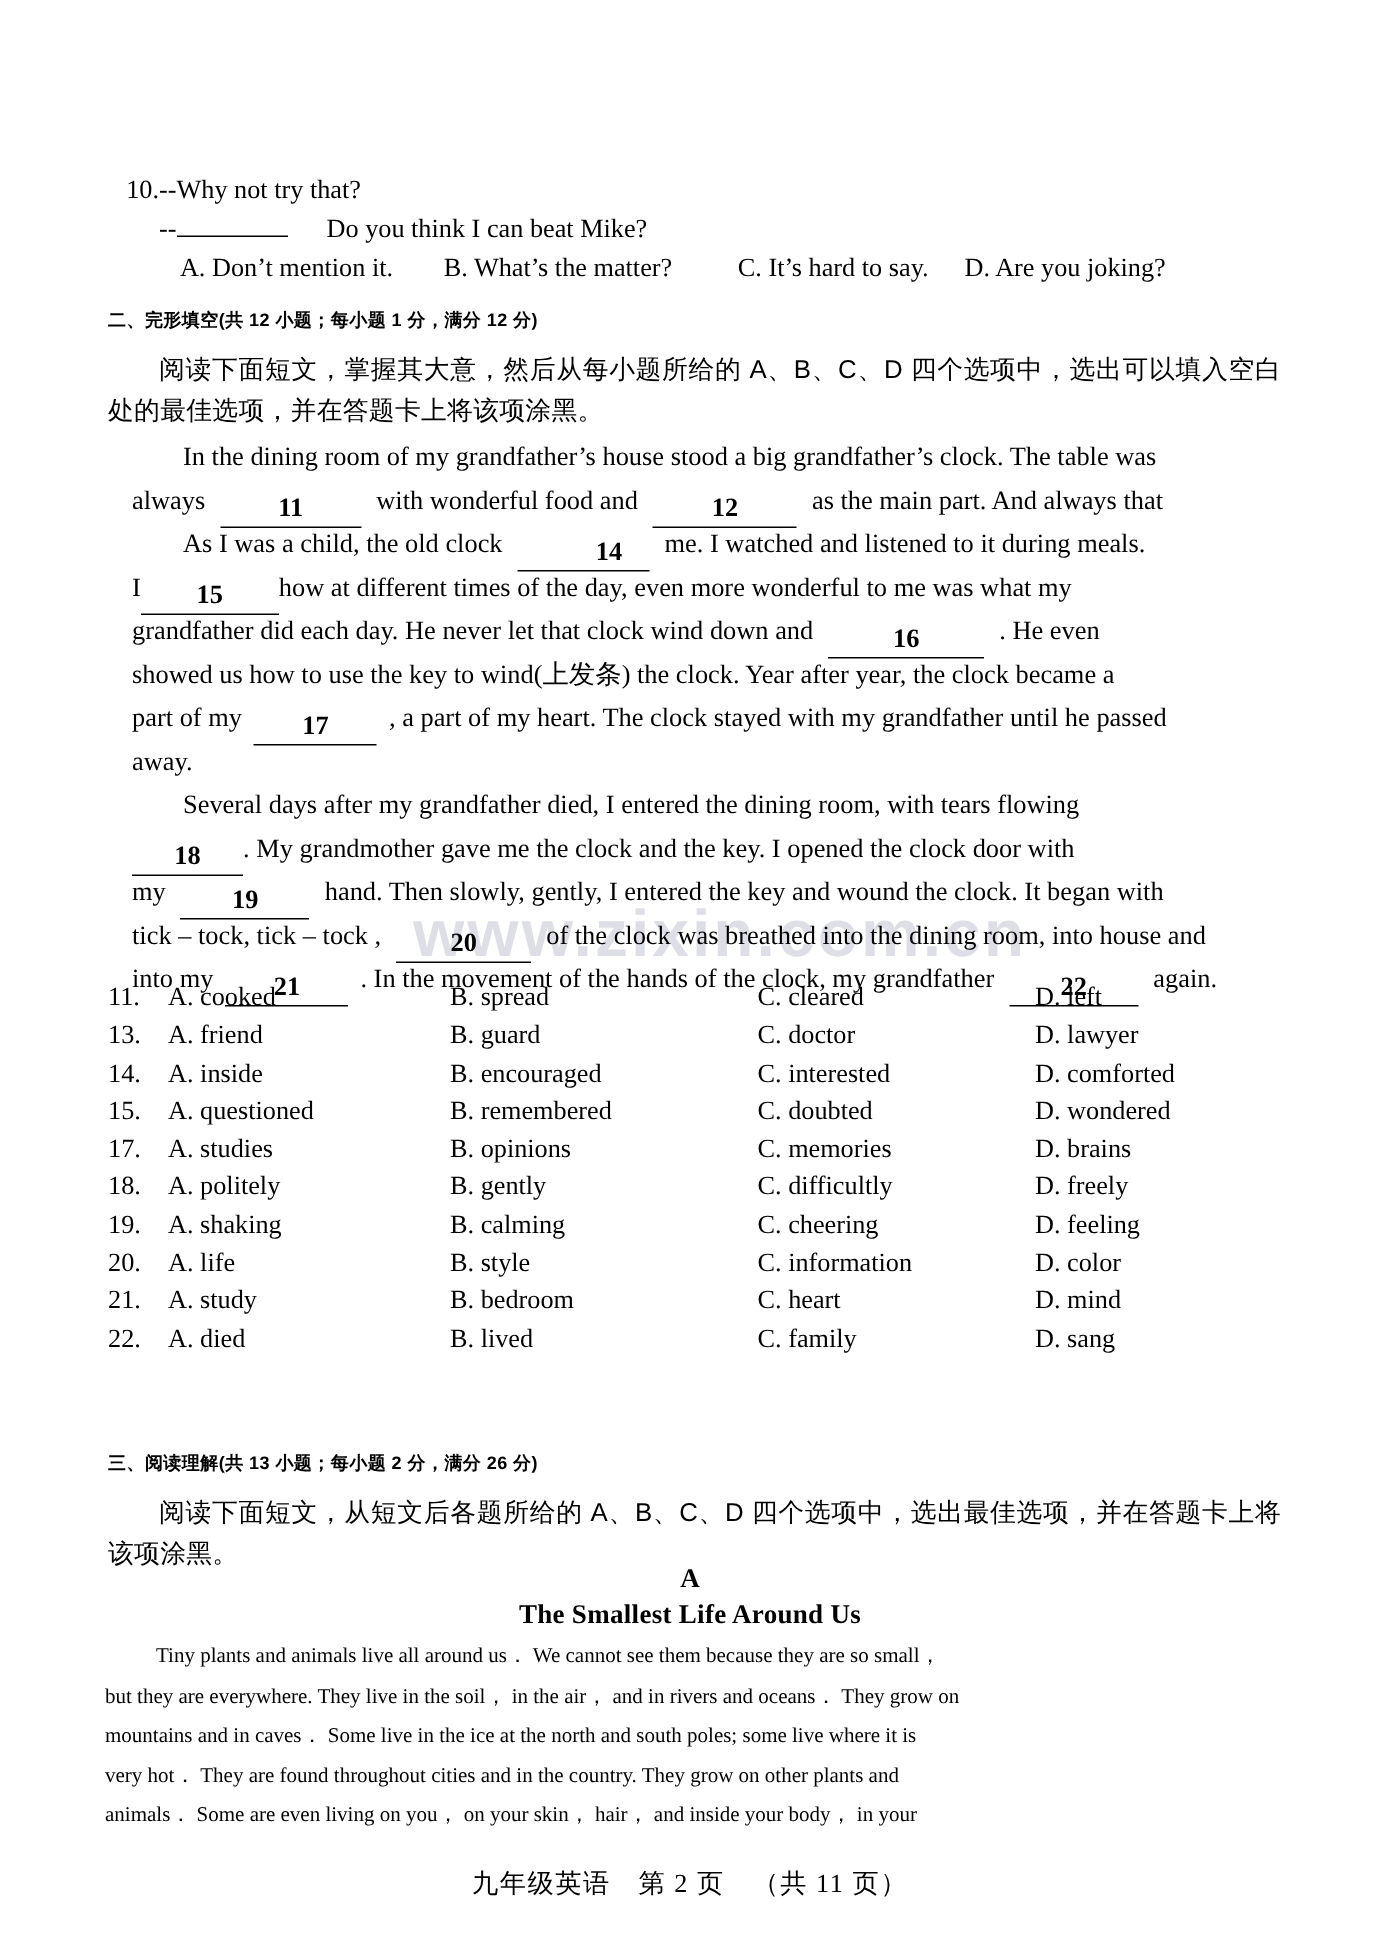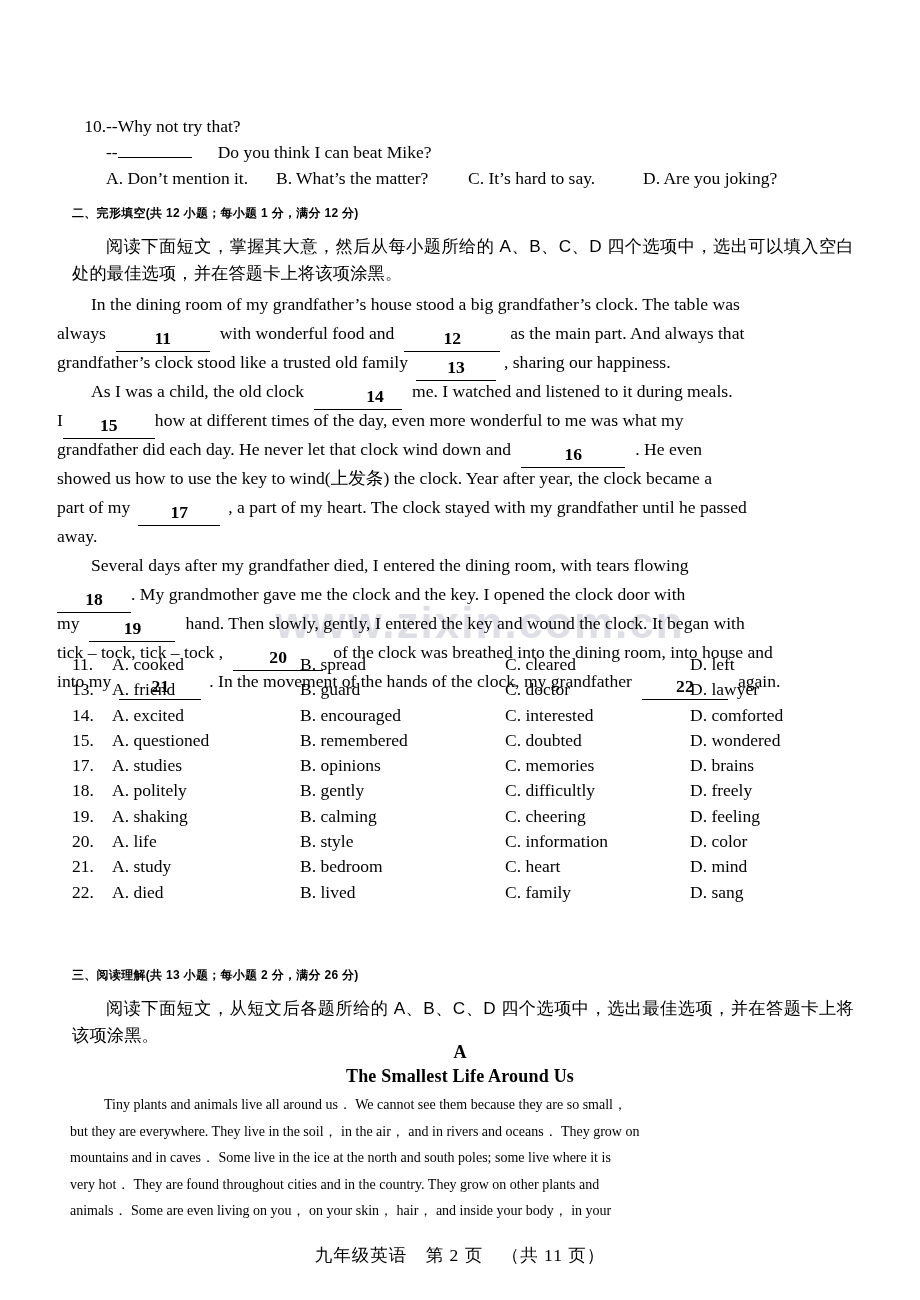--- a/index.html
+++ b/index.html
@@ -56,21 +56,21 @@
     width: 34px;
     vertical-align: top;
     text-align: right;
   }
   .q-body {
     display: inline-block;
     width: 740px;
     vertical-align: top;
   }
   .q-line { white-space: nowrap; }
-  .opt-inline { display: inline-block; }
+  .opt-inline { display: inline-block; text-align: center; }
   .blank-ul {
     display: inline-block;
     border-bottom: 1.6px solid #000;
     min-width: 74px;
     height: 17px;
     vertical-align: baseline;
   }
 
   
   .sec-head {
@@ -90,21 +90,21 @@
     font-size: 17.2px;
     line-height: 27px;
     text-align: justify;
     text-indent: 34px;
     letter-spacing: .2px;
   }
 
   
   .passage {
     position: absolute;
-    left: 57px;
+    left: 88px;
     width: 780px;
     font-size: 17.6px;
     line-height: 29px;
   }
   .pline {
     white-space: nowrap;
     height: 29px;
   }
   .blk {
     display: inline-block;
@@ -196,21 +196,20 @@
 
     <div class="sec-head" style="top:205px;">二、完形填空(共 12 小题；每小题 1 分，满分 12 分)</div>
     <div class="sec-instr" style="top:233px;">阅读下面短文，掌握其大意，然后从每小题所给的 A、B、C、D 四个选项中，选出可以填入空白处的最佳选项，并在答题卡上将该项涂黑。</div>
 
     <div class="passage" style="top:290px;">
 
       <div class="pline" style="text-indent:34px;">In the dining room of my grandfather’s house stood a big grandfather’s clock. The table was</div>
 
       <div class="pline"><span>always</span><span class="blk" style="width:94px;margin:0 10px;">11</span><span>with  wonderful  food  and</span><span class="blk" style="width:96px;margin:0 10px;">12</span><span>as  the  main  part.  And  always  that</span></div>
 
-      <div class="pline"><span>grandfather’s clock stood like a trusted old family</span><span class="blk" style="width:80px;margin:0 8px;">13</span><span>, sharing our happiness.</span></div>
 
       <div class="pline" style="text-indent:34px;"><span>As I was a child, the old clock</span><span class="blk" style="width:88px;margin:0 10px;">14</span><span>me. I watched and listened to it during meals.</span></div>
 
       <div class="pline"><span>I</span><span class="blk" style="width:92px;">15</span><span>how  at  different  times  of  the  day,  even  more  wonderful  to  me  was  what  my</span></div>
 
       <div class="pline"><span>grandfather  did  each  day.  He  never  let  that  clock  wind  down  and</span><span class="blk" style="width:104px;margin:0 10px;">16</span><span>. He even</span></div>
 
       <div class="pline">showed us how to use the key to wind(上发条) the clock. Year after year, the clock became a</div>
 
       <div class="pline"><span>part of my</span><span class="blk" style="width:82px;margin:0 8px;">17</span><span>, a part of my heart. The clock stayed with my grandfather until he passed</span></div>
@@ -225,21 +224,21 @@
 
       <div class="pline"><span>tick – tock, tick – tock ,</span><span class="blk" style="width:90px;margin:0 10px;">20</span><span>of the clock was breathed into the dining room, into house and</span></div>
 
       <div class="pline"><span>into my</span><span class="blk" style="width:82px;margin:0 8px;">21</span><span>. In the movement of the hands of the clock, my grandfather</span><span class="blk" style="width:86px;margin:0 10px;">22</span><span>again.</span></div>
 
     </div>
 
     <div class="opts">
       <div class="opt-row"><span class="c-num">11.</span><span class="c-a">A. cooked</span><span class="c-b">B. spread</span><span class="c-c">C. cleared</span><span class="c-d">D. left</span></div>
       <div class="opt-row"><span class="c-num">13.</span><span class="c-a">A. friend</span><span class="c-b">B. guard</span><span class="c-c">C. doctor</span><span class="c-d">D. lawyer</span></div>
-      <div class="opt-row"><span class="c-num">14.</span><span class="c-a">A. excited</span><span class="c-b">B. encouraged</span><span class="c-c">C. interested</span><span class="c-d">D. comforted</span></div>
+      <div class="opt-row"><span class="c-num">14.</span><span class="c-a">A. inside</span><span class="c-b">B. encouraged</span><span class="c-c">C. interested</span><span class="c-d">D. comforted</span></div>
       <div class="opt-row"><span class="c-num">15.</span><span class="c-a">A. questioned</span><span class="c-b">B. remembered</span><span class="c-c">C. doubted</span><span class="c-d">D. wondered</span></div>
       <div class="opt-row"><span class="c-num">17.</span><span class="c-a">A. studies</span><span class="c-b">B. opinions</span><span class="c-c">C. memories</span><span class="c-d">D. brains</span></div>
       <div class="opt-row"><span class="c-num">18.</span><span class="c-a">A. politely</span><span class="c-b">B. gently</span><span class="c-c">C. difficultly</span><span class="c-d">D. freely</span></div>
       <div class="opt-row"><span class="c-num">19.</span><span class="c-a">A. shaking</span><span class="c-b">B. calming</span><span class="c-c">C. cheering</span><span class="c-d">D. feeling</span></div>
       <div class="opt-row"><span class="c-num">20.</span><span class="c-a">A. life</span><span class="c-b">B. style</span><span class="c-c">C. information</span><span class="c-d">D. color</span></div>
       <div class="opt-row"><span class="c-num">21.</span><span class="c-a">A. study</span><span class="c-b">B. bedroom</span><span class="c-c">C. heart</span><span class="c-d">D. mind</span></div>
       <div class="opt-row"><span class="c-num">22.</span><span class="c-a">A. died</span><span class="c-b">B. lived</span><span class="c-c">C. family</span><span class="c-d">D. sang</span></div>
     </div>
 
     <div class="sec-head" style="top:967px;">三、阅读理解(共 13 小题；每小题 2 分，满分 26 分)</div>

